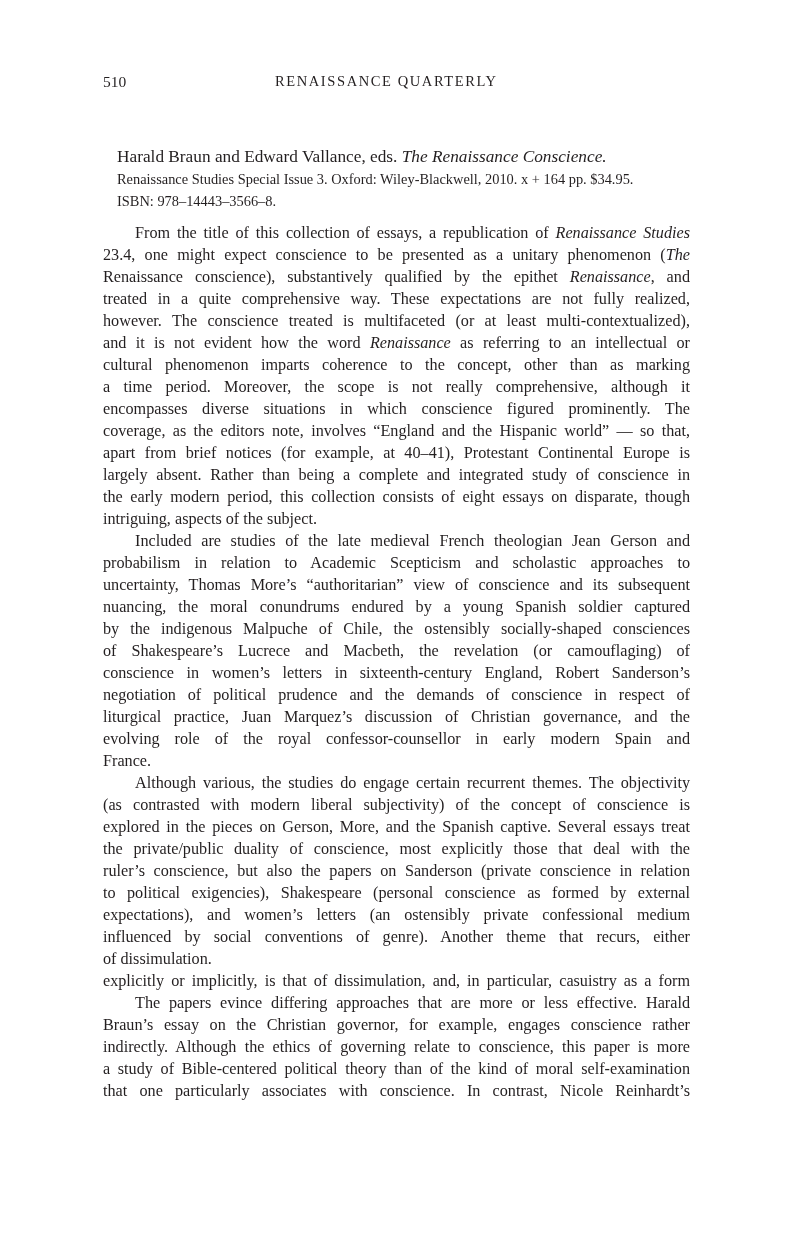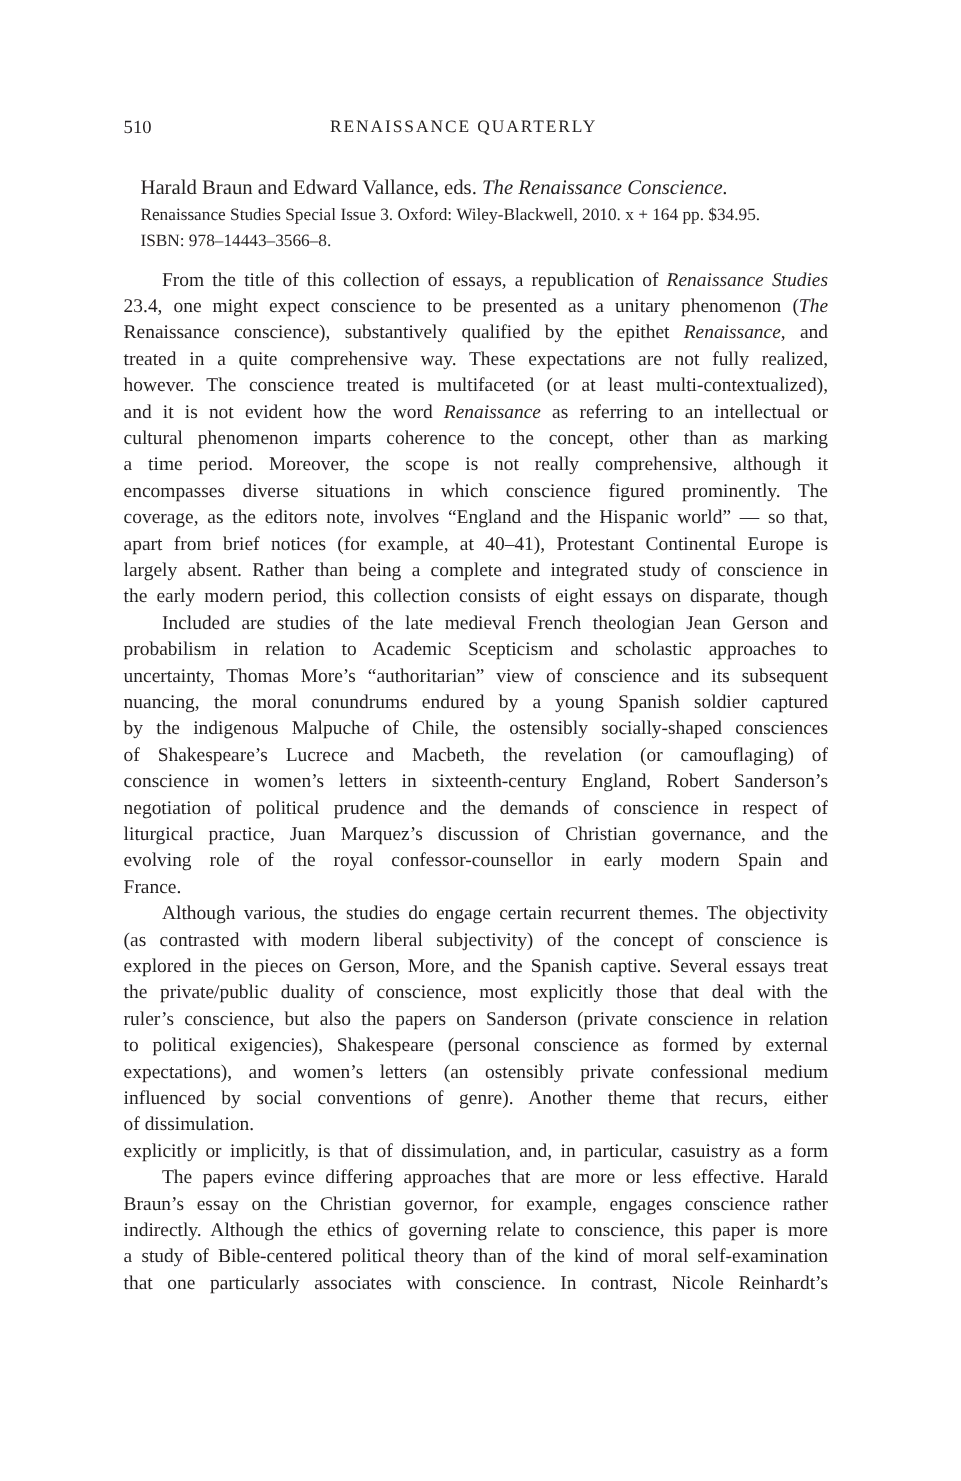--- a/index.html
+++ b/index.html
@@ -1,18 +1,18 @@
 <!DOCTYPE html>
 <html><head>
 <meta charset="utf-8">
 <style>
   html, body { margin: 0; padding: 0; background: #ffffff; }
   body { width: 801px; height: 1234px; position: relative; overflow: hidden;
          font-family: "Liberation Serif", "DejaVu Serif", serif; color: #231f20; }
-  .running-head { position: absolute; top: 73px; left: 103px; width: 587px; height: 20px; font-size: 15.5px; margin-top: 25px; }
+  .running-head { position: absolute; top: 73px; left: 103px; width: 587px; height: 20px; font-size: 15.5px; }
   .folio { position: absolute; left: 0; top: 0; }
   .journal { position: absolute; left: 172px; top: 0; letter-spacing: 1.6px; font-size: 14.5px; }
   .citation { position: absolute; left: 117px; top: 146px; width: 590px; }
   .cit-title { font-size: 17.3px; line-height: 22px; white-space: nowrap; }
   .cit-line { font-size: 14.4px; line-height: 22px; white-space: nowrap; font-family: Liberation Serif, serif; }
   .body-text { position: absolute; left: 103px; top: 222px; width: 587px; font-size: 16.2px; }
   .ln { display: block; height: 22px; line-height: 22px; text-align: justify; text-align-last: justify; white-space: nowrap; overflow: visible; }
   .ln.last { text-align-last: left; }
   .ln.indent { padding-left: 32px; }
   i { font-style: italic; }
@@ -41,20 +41,21 @@
       <span class="ln"><span>treated in a quite comprehensive way. These expectations are not fully realized,</span></span>
       <span class="ln"><span>however. The conscience treated is multifaceted (or at least multi-contextualized),</span></span>
       <span class="ln"><span>and it is not evident how the word </span><i>Renaissance</i><span> as referring to an intellectual or</span></span>
       <span class="ln"><span>cultural phenomenon imparts coherence to the concept, other than as marking</span></span>
       <span class="ln"><span>a time period. Moreover, the scope is not really comprehensive, although it</span></span>
       <span class="ln"><span>encompasses diverse situations in which conscience figured prominently. The</span></span>
       <span class="ln"><span>coverage, as the editors note, involves “England and the Hispanic world” — so that,</span></span>
       <span class="ln"><span>apart from brief notices (for example, at 40–41), Protestant Continental Europe is</span></span>
       <span class="ln"><span>largely absent. Rather than being a complete and integrated study of conscience in</span></span>
       <span class="ln"><span>the early modern period, this collection consists of eight essays on disparate, though</span></span>
+      <span class="ln last"><span>intriguing, aspects of the subject.</span></span>
     </div>
     <div>
       <span class="ln indent"><span>Included are studies of the late medieval French theologian Jean Gerson and</span></span>
       <span class="ln"><span>probabilism in relation to Academic Scepticism and scholastic approaches to</span></span>
       <span class="ln"><span>uncertainty, Thomas More’s “authoritarian” view of conscience and its subsequent</span></span>
       <span class="ln"><span>nuancing, the moral conundrums endured by a young Spanish soldier captured</span></span>
       <span class="ln"><span>by the indigenous Malpuche of Chile, the ostensibly socially-shaped consciences</span></span>
       <span class="ln"><span>of Shakespeare’s Lucrece and Macbeth, the revelation (or camouflaging) of</span></span>
       <span class="ln"><span>conscience in women’s letters in sixteenth-century England, Robert Sanderson’s</span></span>
       <span class="ln"><span>negotiation of political prudence and the demands of conscience in respect of</span></span>

